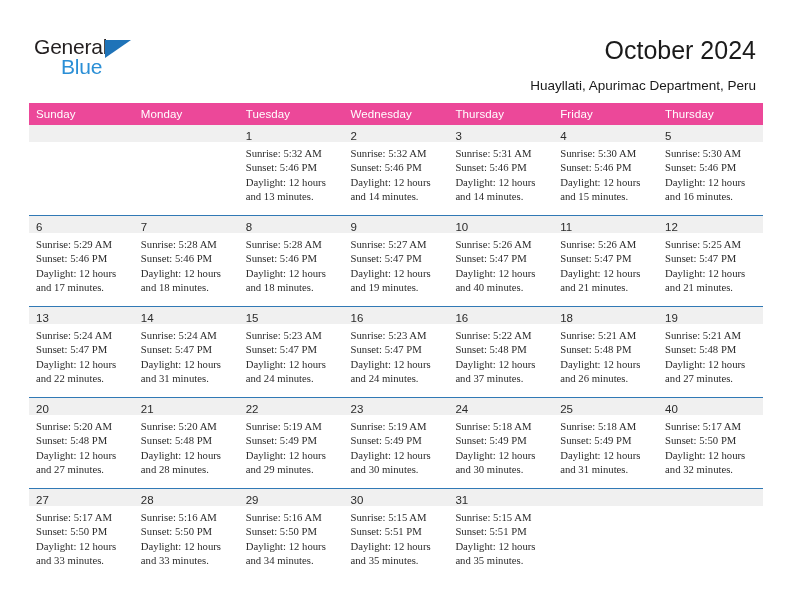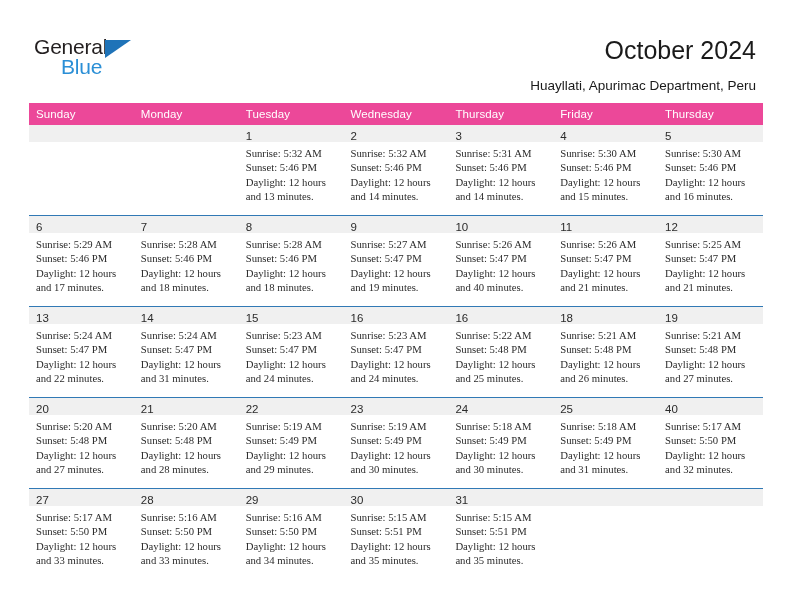--- a/index.html
+++ b/index.html
@@ -388,21 +388,21 @@
                 </div>
               </div>
             </td>
             <td>
               <div class="cell filled">
                 <div class="daynum-band"><span class="daynum">16</span></div>
                 <div class="cell-lines">
                   <div>Sunrise: 5:22 AM</div>
                   <div>Sunset: 5:48 PM</div>
                   <div>Daylight: 12 hours</div>
-                  <div>and 25 minutes.</div>
+                  <div>and 37 minutes.</div>
                 </div>
               </div>
             </td>
             <td>
               <div class="cell filled">
                 <div class="daynum-band"><span class="daynum">18</span></div>
                 <div class="cell-lines">
                   <div>Sunrise: 5:21 AM</div>
                   <div>Sunset: 5:48 PM</div>
                   <div>Daylight: 12 hours</div>

